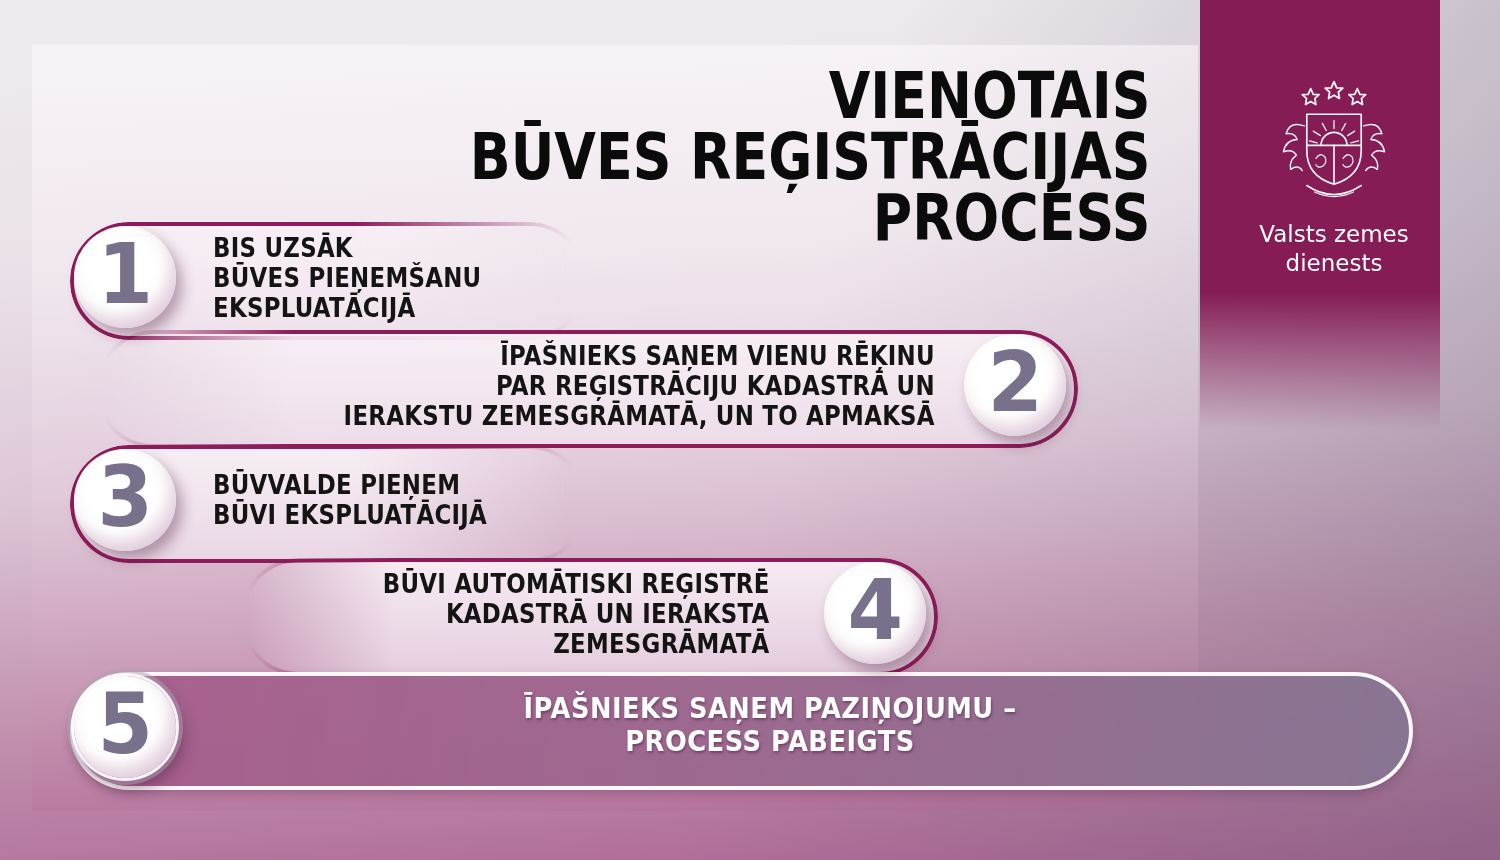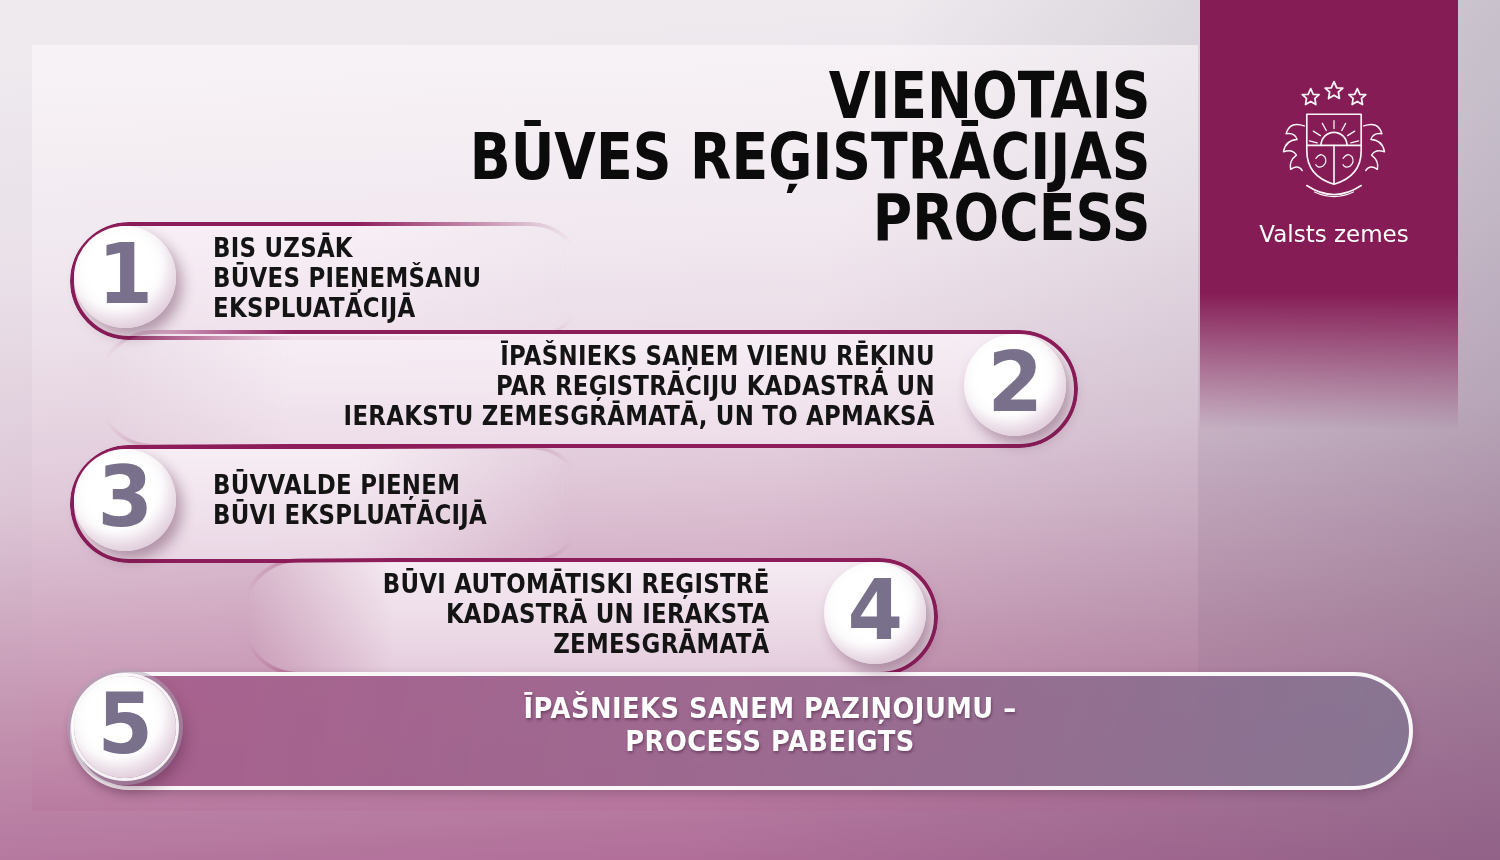--- a/index.html
+++ b/index.html
@@ -10,22 +10,23 @@
       linear-gradient(105deg, rgba(240,230,238,0) 52%, rgba(104,94,118,0.38) 100%),
       linear-gradient(176deg, #eeeaee 6%, #e9dfe8 30%, #ddc7d7 52%, #c495b1 74%, #ab6392 100%);
   }
   
   .inner-panel{
     position:absolute;left:32px;top:45px;width:1166px;height:766px;
     background:linear-gradient(180deg, rgba(255,250,253,.55) 0%, rgba(252,242,249,.28) 38%, rgba(180,88,138,.14) 100%);
   }
   
   .brand-panel{
-    position:absolute;left:1200px;top:0;width:258px;height:430px;
+    position:absolute;left:1200px;top:0;width:224px;height:430px;
     background:linear-gradient(180deg,#851c55 0%,#851c55 68%,rgba(133,28,85,0) 100%);
+    padding-left:16px;
   }
   .emblem{position:absolute;left:69px;top:78px;width:130px;height:136px;}
   .brand-name{
     position:absolute;left:0;top:220px;width:268px;text-align:center;
     color:#ffffff;font-size:23px;line-height:29px;font-weight:400;
   }
   
   .title{
     position:absolute;top:66px;right:350px;margin:0;text-align:right;
     font-weight:bold;font-size:64px;line-height:61px;color:#0b0b0b;
@@ -111,20 +112,21 @@
 
       <path d="M54,74 q-22,-8 -28,12 q14,-2 17,9 q-18,1 -21,19 q14,-5 20,5 q-12,9 -9,22 q12,-8 18,2" stroke-width="2.2"></path>
 
       <path d="M146,74 q22,-8 28,12 q-14,-2 -17,9 q18,1 21,19 q-14,-5 -20,5 q12,9 9,22 q-12,-8 -18,2" stroke-width="2.2"></path>
 
       <path d="M58,166 q42,28 84,0" stroke-width="2.4"></path>
       <path d="M70,176 q30,14 60,0" stroke-width="2"></path>
     </svg>
     <div class="brand-name">
       <div>Valsts zemes</div>
+      <div>dienests</div>
     </div>
   </div>
 
   <h1 class="title">
     <span>VIENOTAIS</span><br>
     <span>BŪVES REĢISTRĀCIJAS</span><br>
     <span>PROCESS</span>
   </h1>
 
   <div class="cap cap1"></div>

